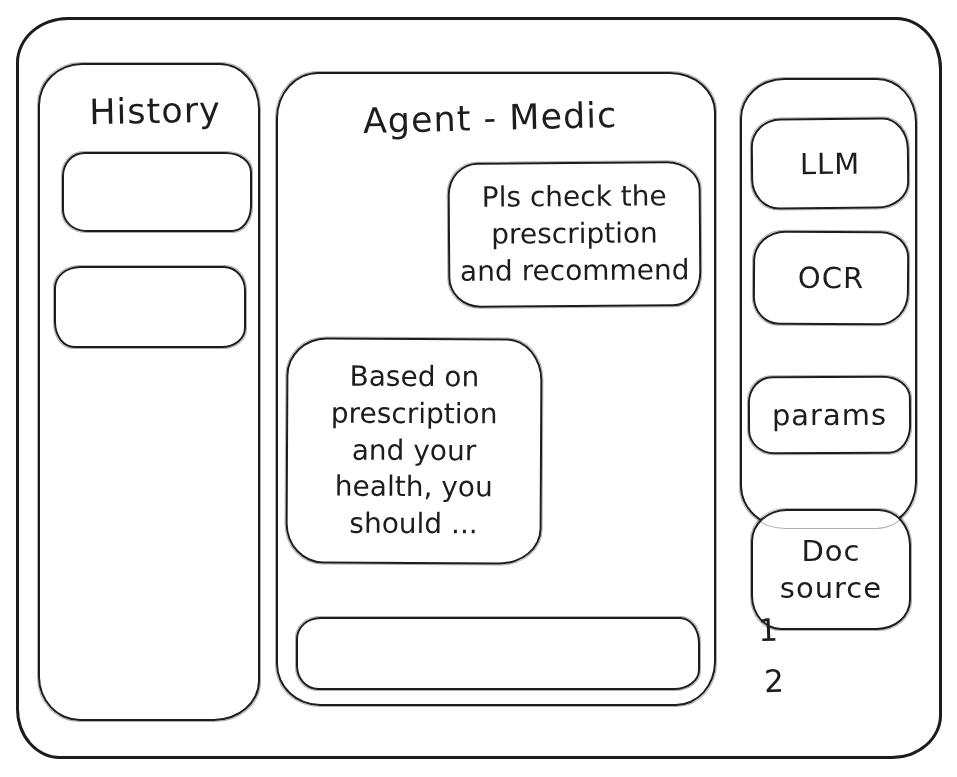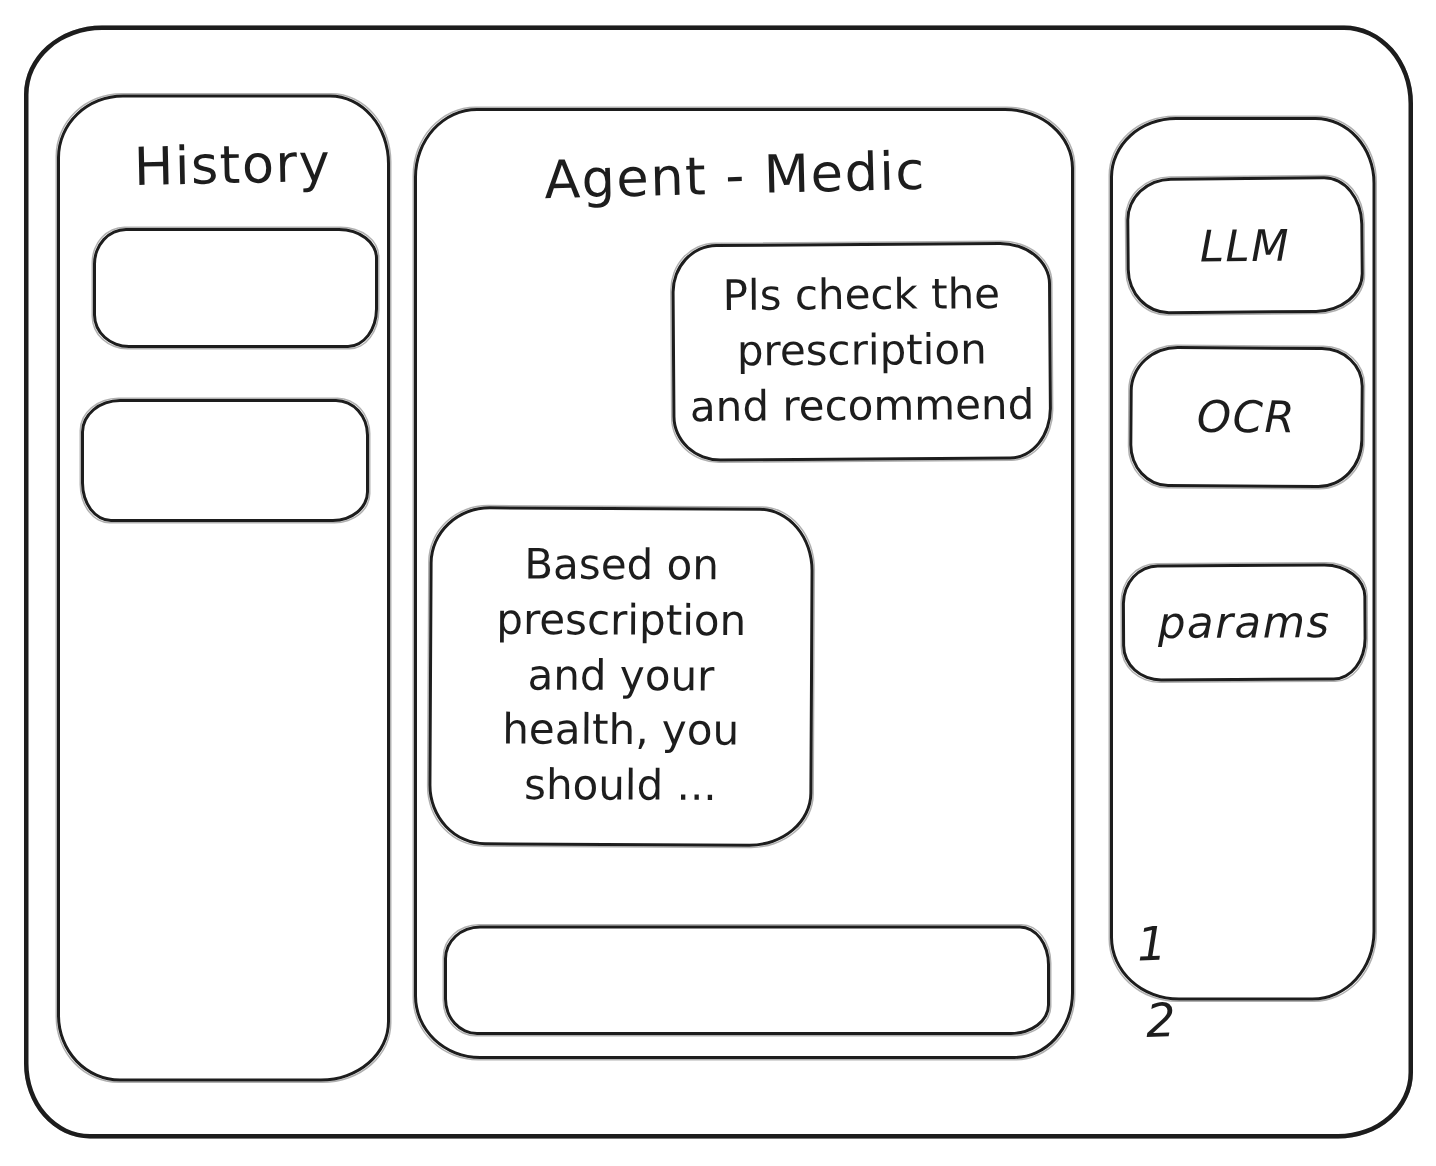--- a/index.html
+++ b/index.html
@@ -102,23 +102,22 @@
     background: transparent;
     font: inherit;
     font-size: 26px;
     padding: 0 18px;
     box-sizing: border-box;
     color: #1d1d1d;
   }
 
   
   .tools-panel {
-    left: 740px; top: 78px; width: 177px; height: 589px;
+    left: 740px; top: 78px; width: 177px; height: 450px;
     border-radius: 44px 40px 42px 46px / 40px 44px 46px 42px;
-    font-style: italic;
   }
   .tool-btn {
     display: flex;
     align-items: center;
     justify-content: center;
     text-align: center;
     white-space: pre-line;
     font-size: 29px;
     letter-spacing: 1px;
     cursor: pointer;
@@ -181,17 +180,19 @@
 
     <div class="sketch input-bar">
       <input type="text" placeholder="" style="">
     </div>
   </div>
 
   <div class="sketch tools-panel">
     <div class="sketch tool-btn btn-llm">LLM</div>
     <div class="sketch tool-btn btn-ocr">OCR</div>
     <div class="sketch tool-btn btn-params">params</div>
+    <div class="sketch tool-btn btn-doc">Doc
+source</div>
     <div class="doc-item doc-item-1">1</div>
     <div class="doc-item doc-item-2">2</div>
   </div>
 
 </div>
 
 </body></html>

